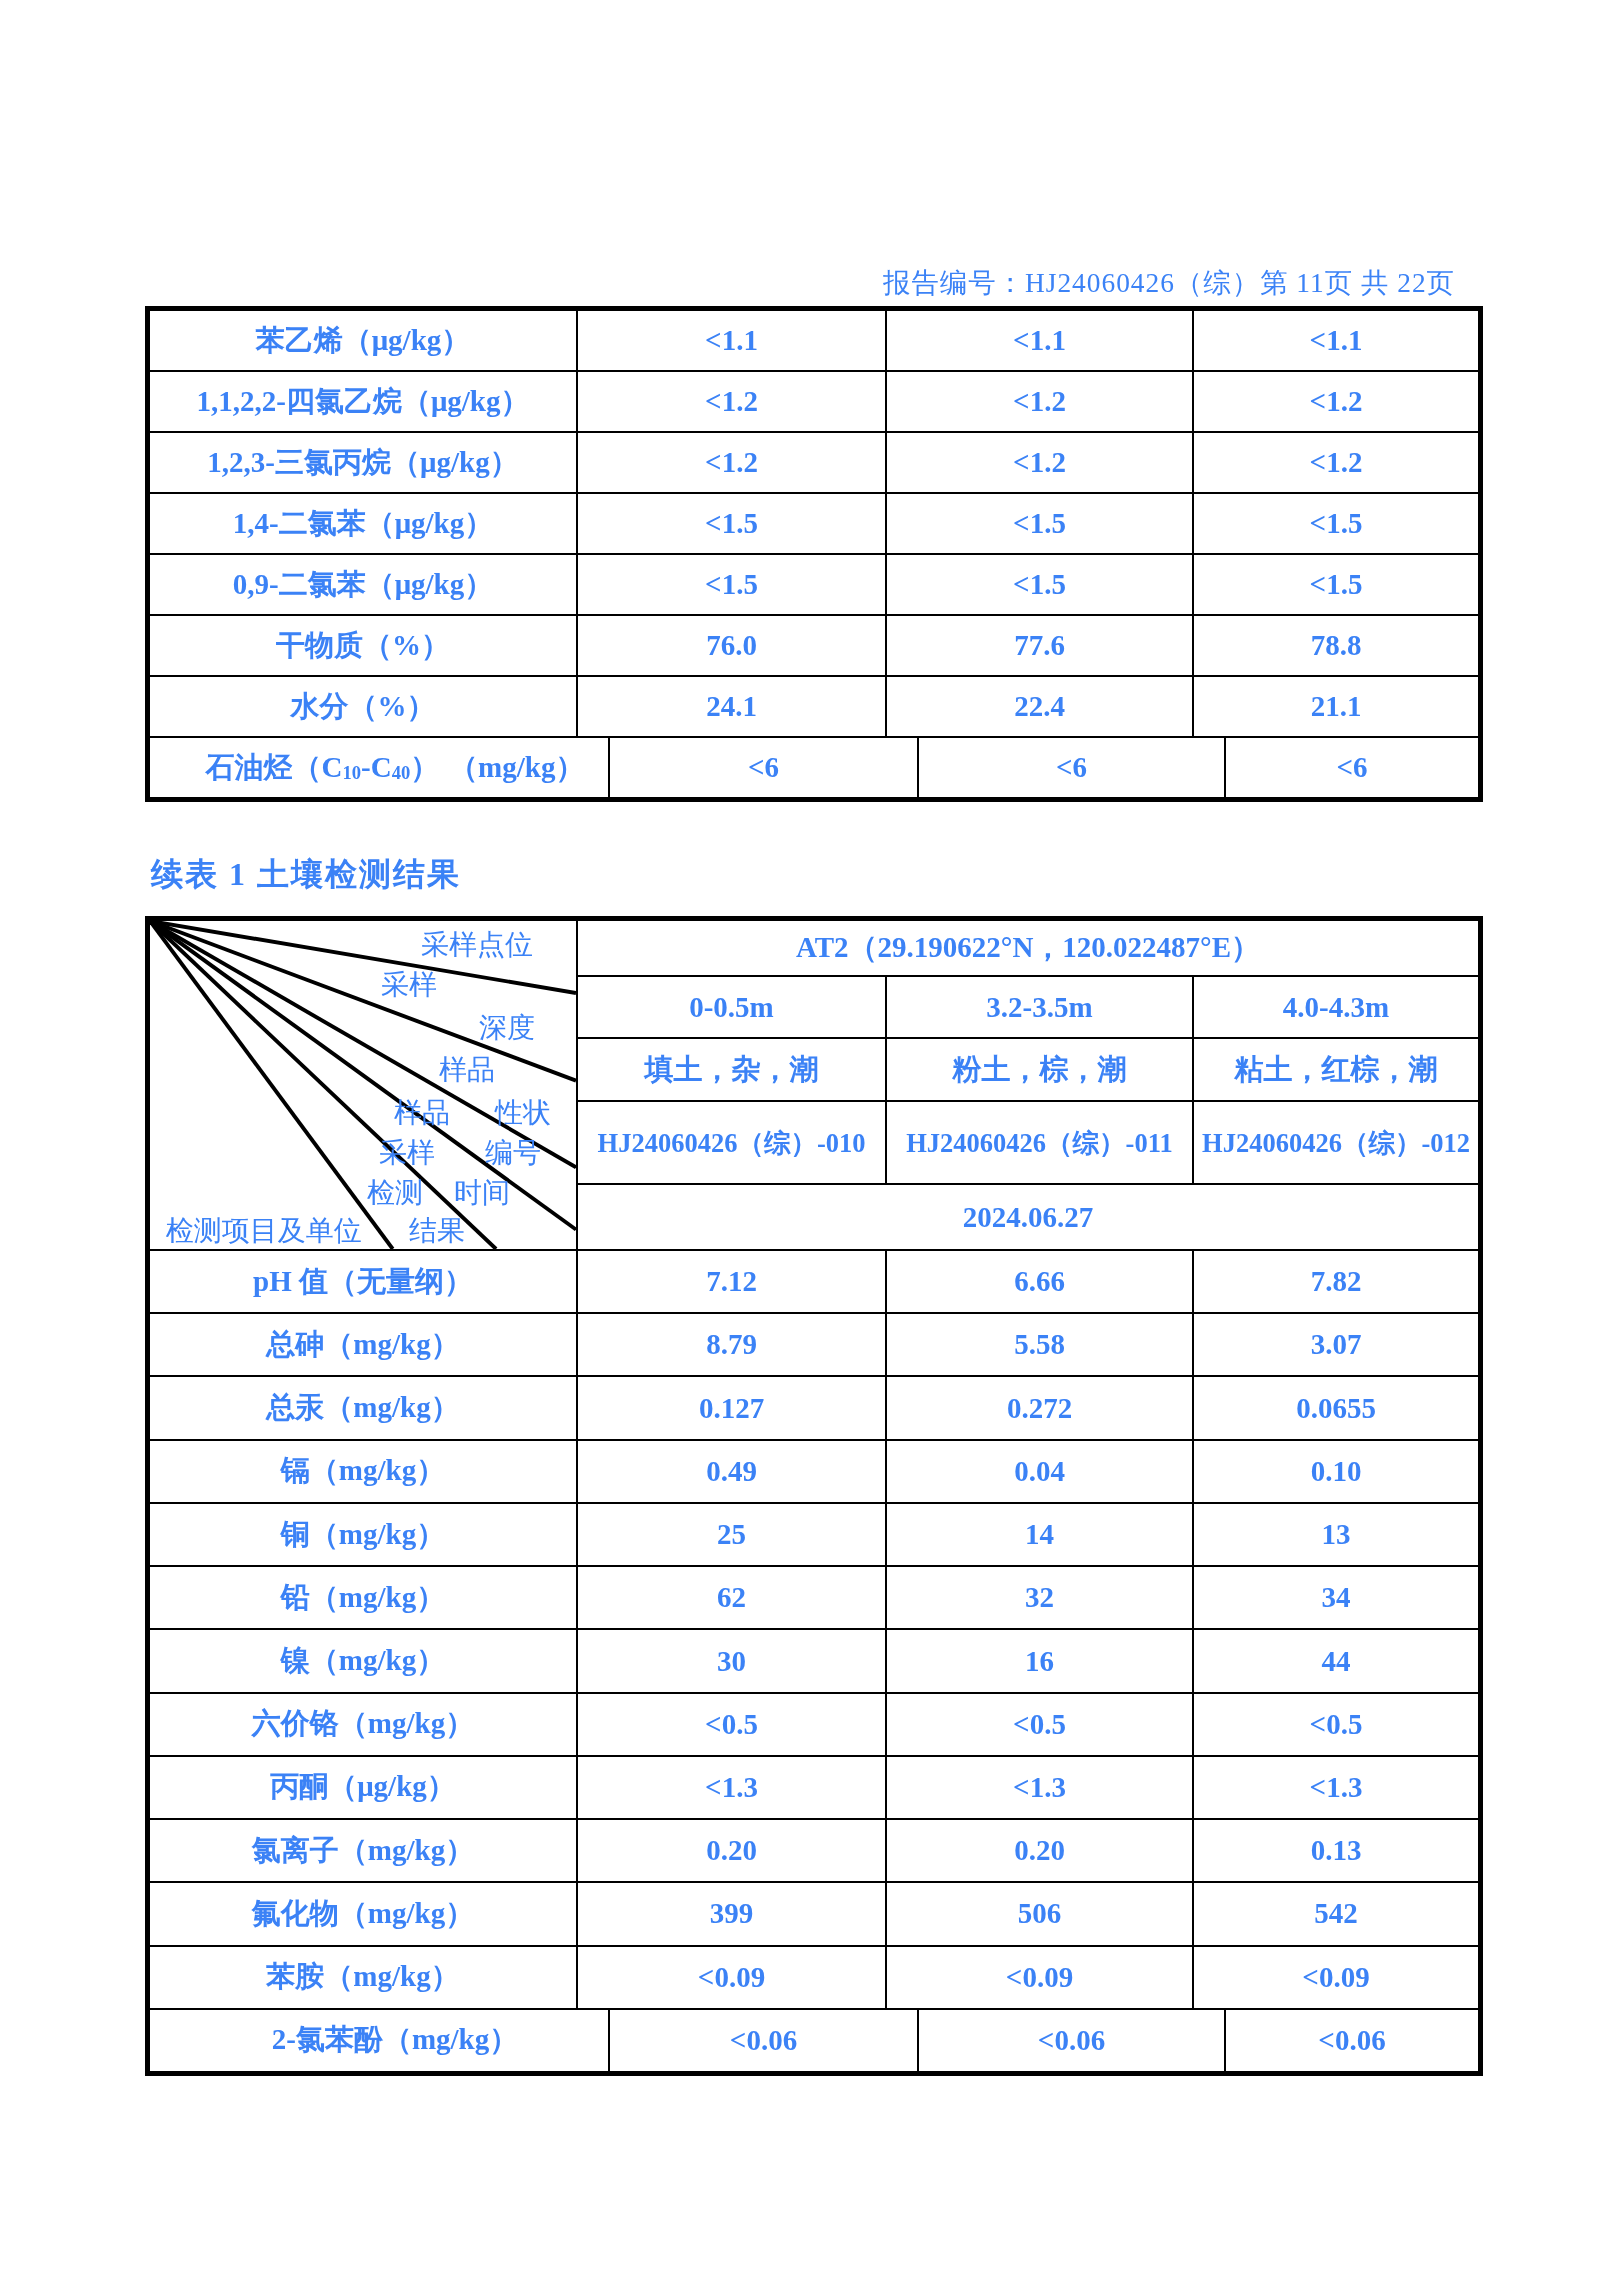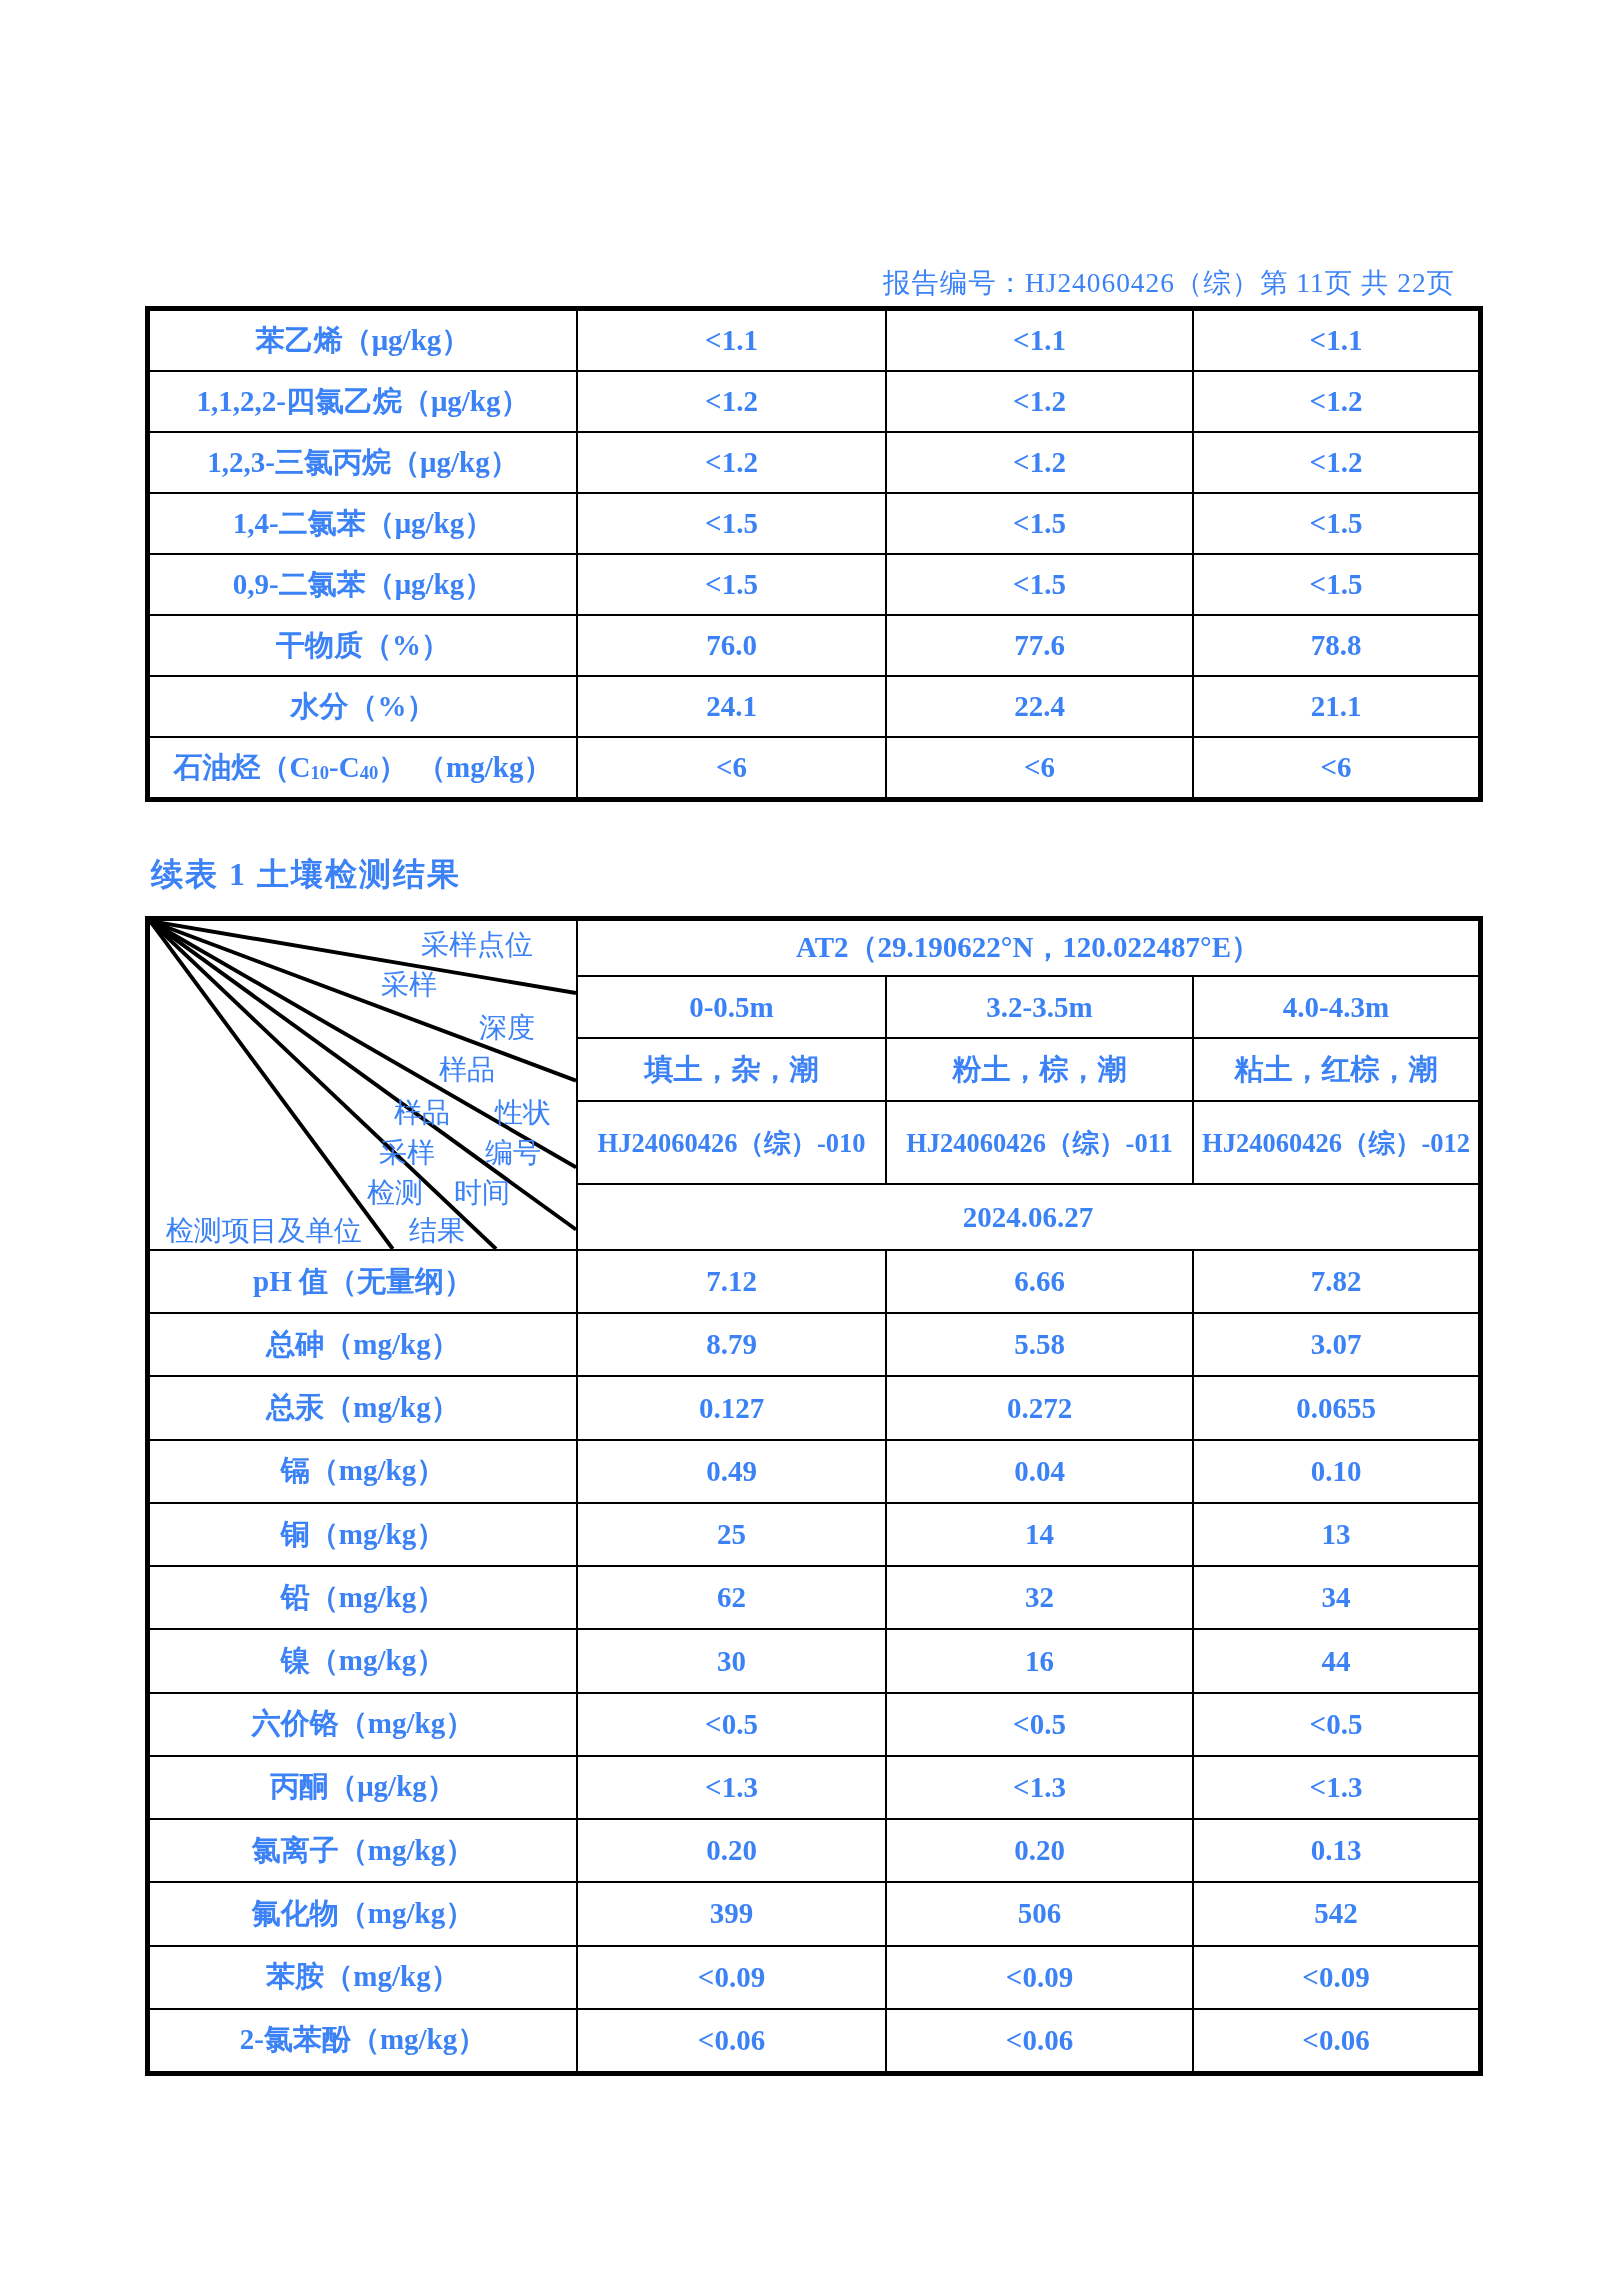--- a/index.html
+++ b/index.html
@@ -12,21 +12,21 @@
   .rpt-header {
     position:absolute; top:265px; left:0; width:1455px; text-align:right;
     font-size:27.4px; font-weight:normal; letter-spacing:1px;
   }
   .tbl {
     position:absolute; left:145px; width:1338px; border:5.9px solid #000; background:#fff;
   }
   .t1 { top:306px; height:496px; display:flex; flex-direction:column; }
   .t2 { top:916px; height:1160px; display:flex; flex-direction:column; }
   .trow { display:flex; border-bottom:2.5px solid #000; flex:1; }
-  .trow:last-child { border-bottom:none; }
+  .trow:last-child { border-bottom:none;padding-left:32px; }
   .cell {
     display:flex; align-items:center; justify-content:center;
     font-weight:bold; font-size:29px; border-right:2.5px solid #000;
     white-space:nowrap; overflow:hidden;
   }
   .lblc { width:428px; }
   .c1 { width:309px; }
   .c2 { width:307px; }
   .c3 { flex:1; border-right:none; }
   sub.cn { font-size:18.6px; line-height:0; position:relative; bottom:-5.9px; }

